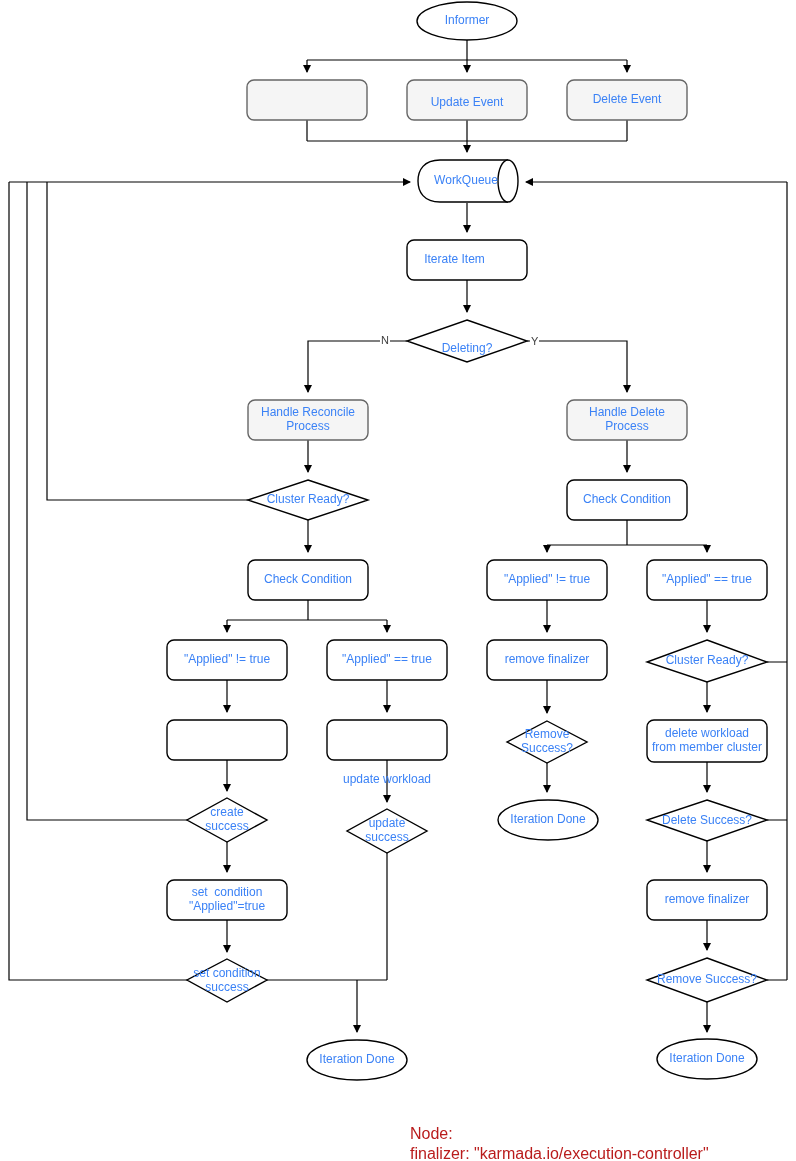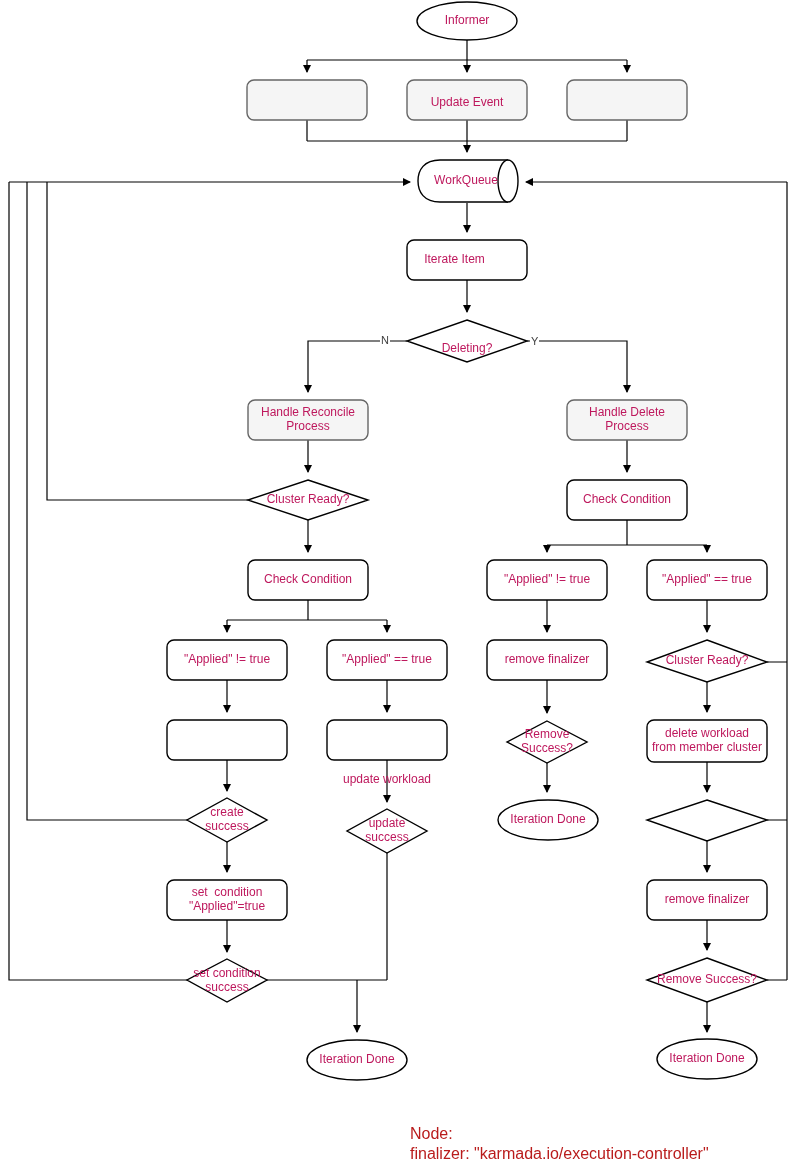--- a/index.html
+++ b/index.html
@@ -3,21 +3,21 @@
 <meta charset="utf-8">
 <style>
   html,body{margin:0;padding:0;background:#ffffff;}
   #diagram{position:relative;width:796px;height:1161px;background:#ffffff;
            font-family:"Liberation Sans", sans-serif;overflow:hidden;}
   #edges-shapes{position:absolute;left:0;top:0;}
   .edge{fill:none;stroke:#000000;stroke-width:1.2px;}
   .shape{fill:#ffffff;stroke:#000000;stroke-width:1.4px;}
   .shape-grey{fill:#f5f5f5;stroke:#666666;stroke-width:1.4px;}
   .lbl{position:absolute;display:flex;align-items:center;justify-content:center;
-       text-align:center;font-size:12px;color:#be185d;line-height:1.15;
+       text-align:center;font-size:12px;color:#3b82f6;line-height:1.15;
        white-space:pre-wrap;pointer-events:none;}
   .elbl{position:absolute;font-size:11px;color:#424242;background:#ffffff;
         line-height:1;padding:0 1px;pointer-events:none;}
   .note{position:absolute;font-size:16px;color:#b91c1c;text-align:left;
         white-space:pre-line;line-height:1.25;}
 </style>
 </head>
 <body>
 
 <div id="diagram">
@@ -102,20 +102,21 @@
   <polygon class="shape" points="707,640 767,662 707,682 647,662"></polygon>
   <rect class="shape" x="647" y="720" width="120" height="42" rx="7"></rect>
   <polygon class="shape" points="707,800 767,820 707,841 647,820"></polygon>
   <rect class="shape" x="647" y="880" width="120" height="40" rx="7"></rect>
   <polygon class="shape" points="707,958 767,980 707,1002 647,980"></polygon>
   <ellipse class="shape" cx="707" cy="1059" rx="50" ry="20"></ellipse>
 </svg>
 
 <div class="lbl" style="left:417px;top:2px;width:100px;height:38px">Informer</div>
 <div class="lbl" style="left:407px;top:80px;width:120px;height:46px">Update Event</div>
+<div class="lbl" style="left:567px;top:80px;width:120px;height:40px">Delete Event</div>
 <div class="lbl" style="left:418px;top:160px;width:96px;height:42px">WorkQueue</div>
 <div class="lbl" style="left:384px;top:240px;width:141px;height:40px">Iterate Item</div>
 <div class="lbl" style="left:407px;top:328px;width:120px;height:42px">Deleting?</div>
 <div class="lbl" style="left:248px;top:400px;width:120px;height:40px">Handle Reconcile
 Process</div>
 <div class="lbl" style="left:248px;top:480px;width:120px;height:40px">Cluster Ready?</div>
 <div class="lbl" style="left:248px;top:560px;width:120px;height:40px">Check Condition</div>
 <div class="lbl" style="left:167px;top:640px;width:120px;height:40px">"Applied" != true</div>
 <div class="lbl" style="left:327px;top:640px;width:120px;height:40px">"Applied" == true</div>
 <div class="lbl" style="left:327px;top:760px;width:120px;height:40px">update workload</div>
@@ -133,20 +134,21 @@
 <div class="lbl" style="left:567px;top:480px;width:120px;height:40px">Check Condition</div>
 <div class="lbl" style="left:487px;top:560px;width:120px;height:40px">"Applied" != true</div>
 <div class="lbl" style="left:647px;top:560px;width:120px;height:40px">"Applied" == true</div>
 <div class="lbl" style="left:487px;top:640px;width:120px;height:40px">remove finalizer</div>
 <div class="lbl" style="left:507px;top:721px;width:80px;height:42px">Remove
 Success?</div>
 <div class="lbl" style="left:498px;top:800px;width:100px;height:40px">Iteration Done</div>
 <div class="lbl" style="left:647px;top:640px;width:120px;height:42px">Cluster Ready?</div>
 <div class="lbl" style="left:647px;top:720px;width:120px;height:42px">delete workload
 from member cluster</div>
+<div class="lbl" style="left:647px;top:800px;width:120px;height:41px">Delete Success?</div>
 <div class="lbl" style="left:647px;top:880px;width:120px;height:40px">remove finalizer</div>
 <div class="lbl" style="left:647px;top:958px;width:120px;height:44px">Remove Success?</div>
 <div class="lbl" style="left:657px;top:1039px;width:100px;height:40px">Iteration Done</div>
 
 <div class="elbl" style="left:380px;top:335px">N</div>
 <div class="elbl" style="left:530px;top:336px">Y</div>
 
 <div class="note" style="left:410px;top:1124px;width:340px">Node:
 finalizer: "karmada.io/execution-controller"</div>
 

